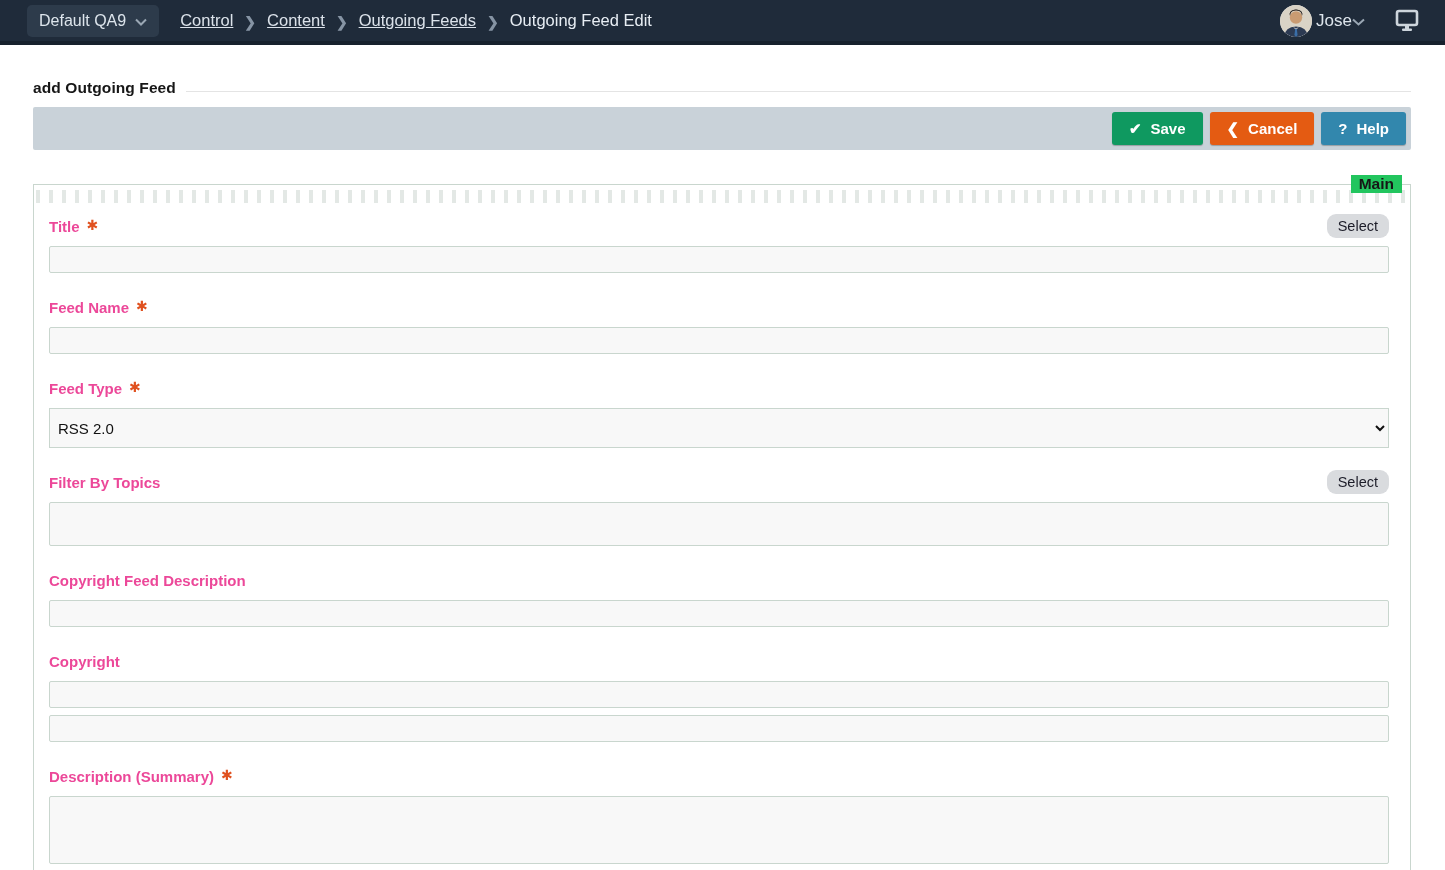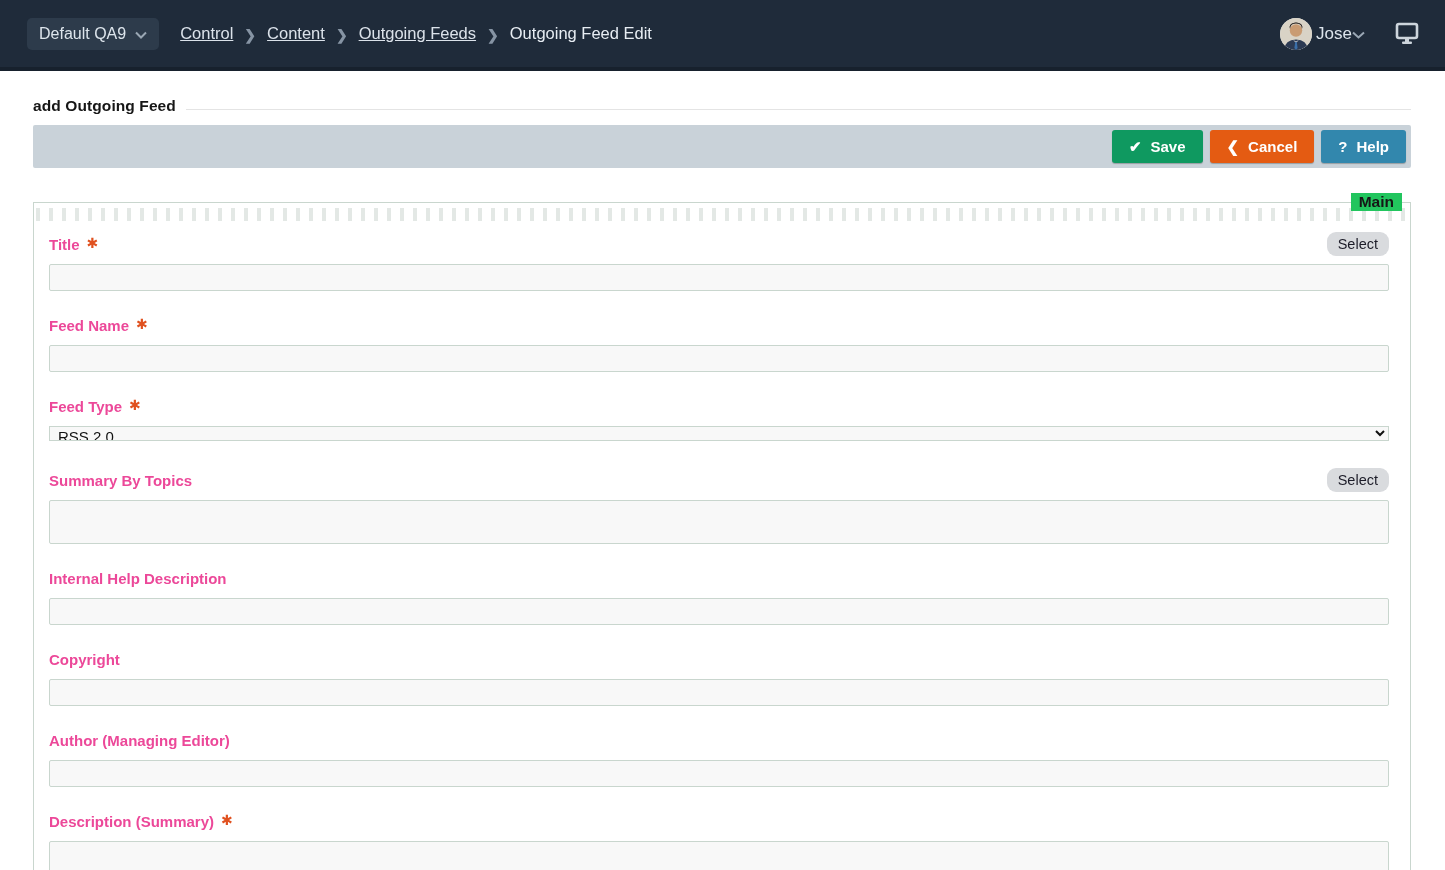--- a/index.html
+++ b/index.html
@@ -5,21 +5,21 @@
   * { box-sizing: border-box; margin: 0; padding: 0; }
   html, body { width: 1445px; height: 870px; overflow: hidden; }
   body {
     font-family: "Liberation Sans", sans-serif;
     background: #ffffff;
     color: #111;
   }
 
   
   .topbar {
-    height: 71px;
+    height: 45px;
     background: #1f2b3a;
     border-bottom: 4px solid #17212d;
     display: flex;
     align-items: center;
     padding-left: 27px;
   }
   .site-chip {
     display: flex;
     align-items: center;
     gap: 9px;
@@ -63,21 +63,21 @@
     background: #cfd8df;
     flex: none;
     cursor: pointer;
   }
   .user-name { color: #dde5ec; font-size: 17px; margin-left: 4px; }
   .chev { display: inline-block; }
   .monitor-wrap { margin-left: 30px; cursor: pointer; display: flex; align-items: center; }
 
   
   .page { padding: 0 34px 0 33px; }
-  .heading-row { display: flex; align-items: center; margin-top: 26px; }
+  .heading-row { display: flex; align-items: center; margin-top: 34px; }
   .page-title { font-size: 15.5px; font-weight: bold; color: #161616; letter-spacing: 0.1px; }
   .heading-line { flex: 1; border-top: 1px solid #e4e4e4; margin-left: 10px; transform: translateY(3px); }
 
   .toolbar {
     margin-top: 10px;
     height: 43px;
     background: #c9d2d9;
     border-radius: 2px;
     display: flex;
     align-items: center;
@@ -168,21 +168,21 @@
     border: 1px solid #c9d6ce;
     border-radius: 2px;
     padding: 0 7px;
     font-family: "Liberation Sans", sans-serif;
     font-size: 15px;
     color: #111;
   }
   .feed-type-select {
     margin-top: 7px;
     width: 100%;
-    height: 15px;
+    height: 40px;
     background: #f8f8f8;
     border: 1px solid #c9d6ce;
     font-family: "Liberation Sans", sans-serif;
     font-size: 15px;
     color: #111;
     padding-left: 4px;
   }
   .topics-box {
     margin-top: 7px;
     width: 100%;
@@ -305,41 +305,38 @@
     <div class="label-row">
       <span class="field-label">Feed Type</span>
       <span class="req">✱</span>
     </div>
     <select class="feed-type-select">
       <option>RSS 2.0</option>
     </select>
 
     
     <div class="label-row">
-      <span class="field-label">Summary By Topics</span>
+      <span class="field-label">Filter By Topics</span>
       <button class="select-btn">Select</button>
     </div>
     <div class="topics-box"></div>
 
     
     <div class="label-row">
-      <span class="field-label">Internal Help Description</span>
+      <span class="field-label">Copyright Feed Description</span>
     </div>
     <input class="text-input" type="text" value="" style="">
 
     
     <div class="label-row">
       <span class="field-label">Copyright</span>
     </div>
     <input class="text-input" type="text" value="" style="">
 
     
-    <div class="label-row">
-      <span class="field-label">Author (Managing Editor)</span>
-    </div>
     <input class="text-input" type="text" value="" style="">
 
     
     <div class="label-row">
       <span class="field-label">Description (Summary)</span>
       <span class="req">✱</span>
     </div>
     <div class="summary-area">
       <textarea class="summary-textarea" style=""></textarea>
 

